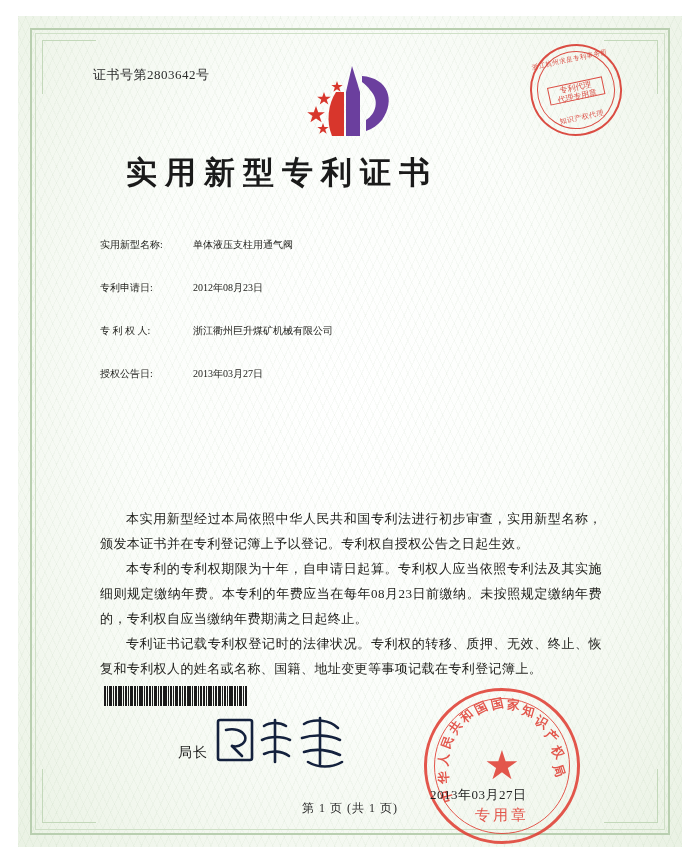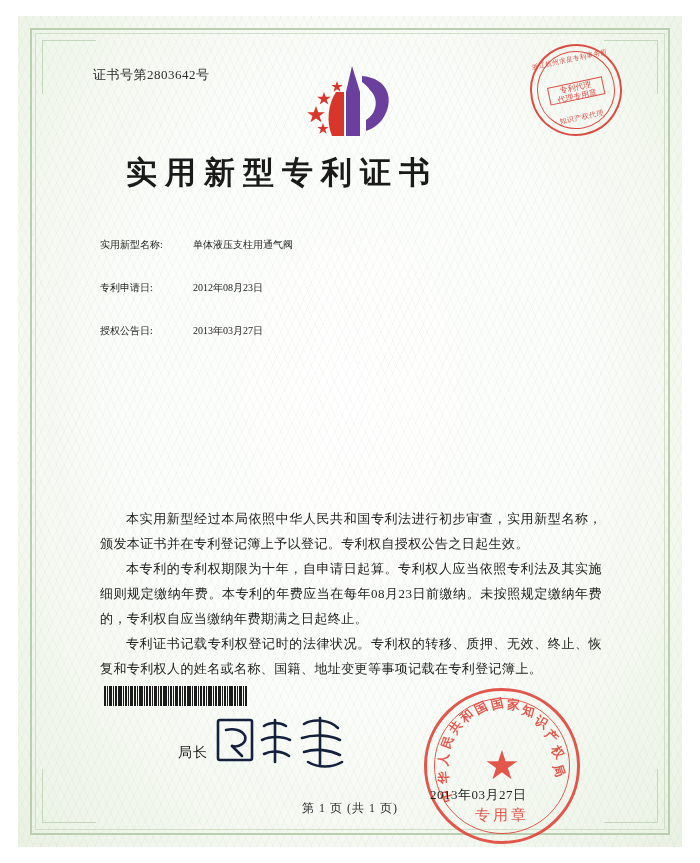--- a/index.html
+++ b/index.html
@@ -327,20 +327,24 @@
   <div class="title">实用新型专利证书</div>
 
   <div class="fields">
     <div class="field f-name">
       <span class="label">实用新型名称:</span>
       <span class="value">单体液压支柱用通气阀</span>
     </div>
     <div class="field f-appdate">
       <span class="label">专利申请日:</span>
       <span class="value">2012年08月23日</span>
+    </div>
+    <div class="field f-owner">
+      <span class="label">专 利 权 人:</span>
+      <span class="value">浙江衢州巨升煤矿机械有限公司</span>
     </div>
     <div class="field f-grantdate">
       <span class="label">授权公告日:</span>
       <span class="value">2013年03月27日</span>
     </div>
   </div>
 
   <div class="body-text">
     <p>本实用新型经过本局依照中华人民共和国专利法进行初步审查，实用新型名称，颁发本证书并在专利登记簿上予以登记。专利权自授权公告之日起生效。</p>
     <p>本专利的专利权期限为十年，自申请日起算。专利权人应当依照专利法及其实施细则规定缴纳年费。本专利的年费应当在每年08月23日前缴纳。未按照规定缴纳年费的，专利权自应当缴纳年费期满之日起终止。</p>

